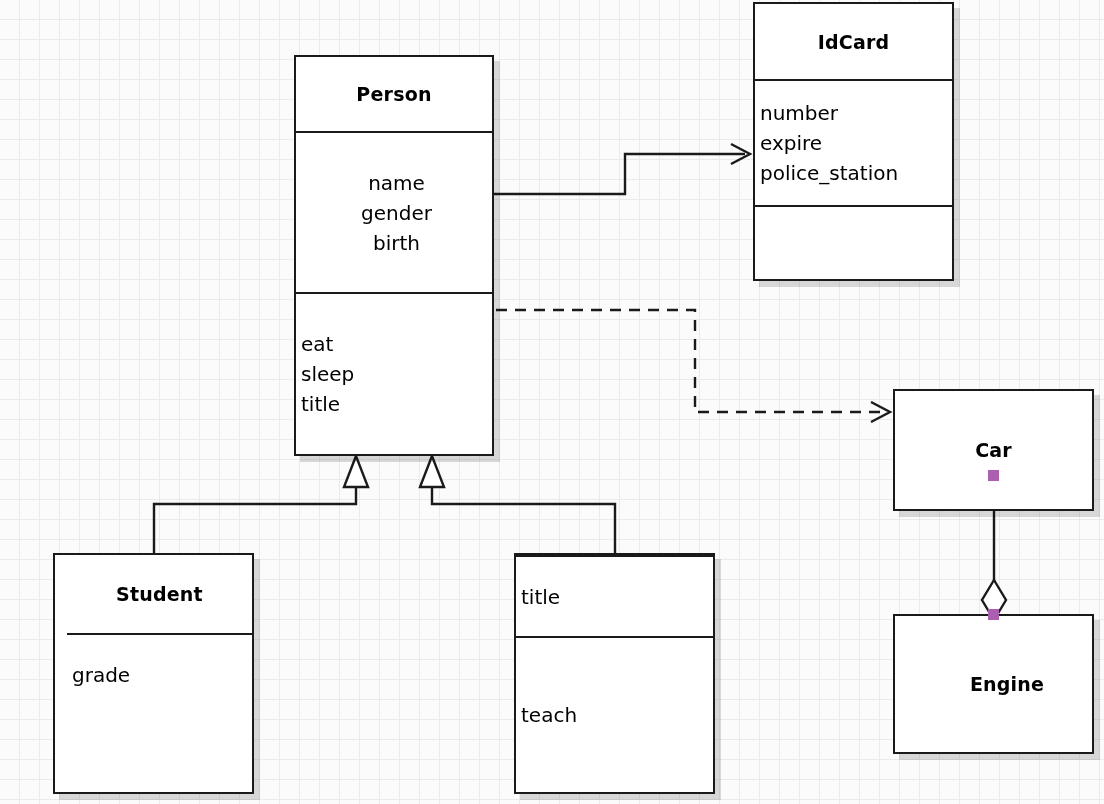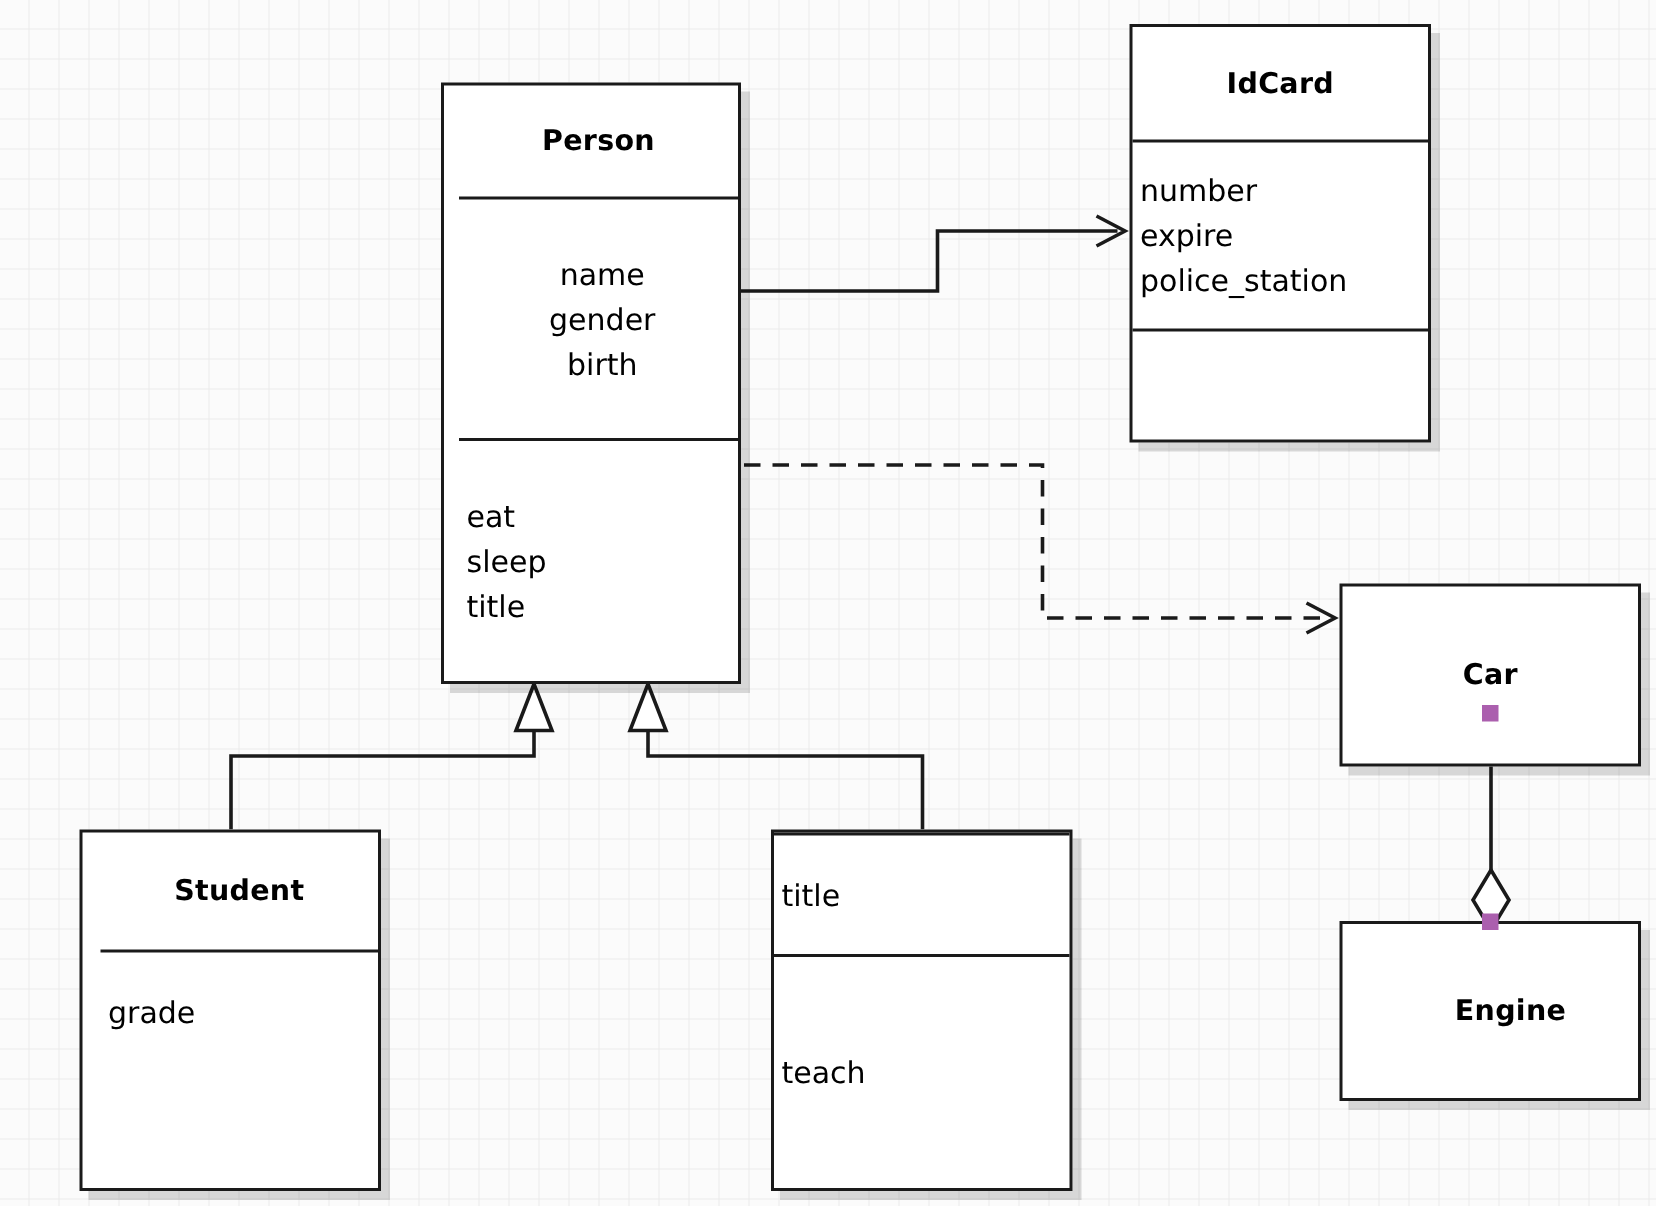--- a/index.html
+++ b/index.html
@@ -105,35 +105,35 @@
       <polygon points="432,456 420,487 444,487" fill="#ffffff" stroke="#1a1a1a" stroke-width="2.4" stroke-linejoin="miter"></polygon>
     </g>
 
     
     <g>
       <path d="M 994 475 L 994 585" fill="none" stroke="#1a1a1a" stroke-width="2.4"></path>
       <polygon points="994,580 1006,600 994,620 982,600" fill="#ffffff" stroke="#1a1a1a" stroke-width="2.4" stroke-linejoin="miter"></polygon>
     </g>
   </svg>
 
-  <div class="uml-class" style="left:294px; top:55px; width:200px; height:401px;padding-left:10px;">
+  <div class="uml-class" style="left:294px; top:55px; width:200px; height:401px;">
     <div class="compartment class-name" style="height:74px;">Person</div>
     <div class="compartment divided member-list" style="height:161px;text-align:center;">
       <div class="member">name</div>
       <div class="member">gender</div>
       <div class="member">birth</div>
     </div>
     <div class="compartment divided member-list" style="flex:1;">
       <div class="member">eat</div>
       <div class="member">sleep</div>
       <div class="member">title</div>
     </div>
   </div>
 
-  <div class="uml-class" style="left:753px; top:16px; width:201px; height:279px;">
+  <div class="uml-class" style="left:753px; top:2px; width:201px; height:279px;">
     <div class="compartment class-name" style="height:75px;">IdCard</div>
     <div class="compartment divided member-list" style="height:126px;">
       <div class="member">number</div>
       <div class="member">expire</div>
       <div class="member">police_station</div>
     </div>
     <div class="compartment divided member-list" style="flex:1;"></div>
   </div>
 
   <div class="uml-class" style="left:53px; top:553px; width:201px; height:241px;padding-left:12px;">
@@ -149,20 +149,20 @@
     </div>
     <div class="compartment divided member-list" style="flex:1;">
       <div class="member">teach</div>
     </div>
   </div>
 
   <div class="uml-class" style="left:893px; top:353px; width:201px; height:122px;margin-top:36px;">
     <div class="compartment class-name" style="flex:1;">Car</div>
   </div>
 
-  <div class="uml-class" style="left:893px; top:614px; width:201px; height:120px;padding-left:27px;">
+  <div class="uml-class" style="left:893px; top:614px; width:201px; height:140px;padding-left:27px;">
     <div class="compartment class-name" style="flex:1;">Engine</div>
   </div>
 
   <div class="handle" style="left:988px; top:470px;"></div>
   <div class="handle" style="left:988px; top:609px;"></div>
 
 </div>
 
 </body></html>

